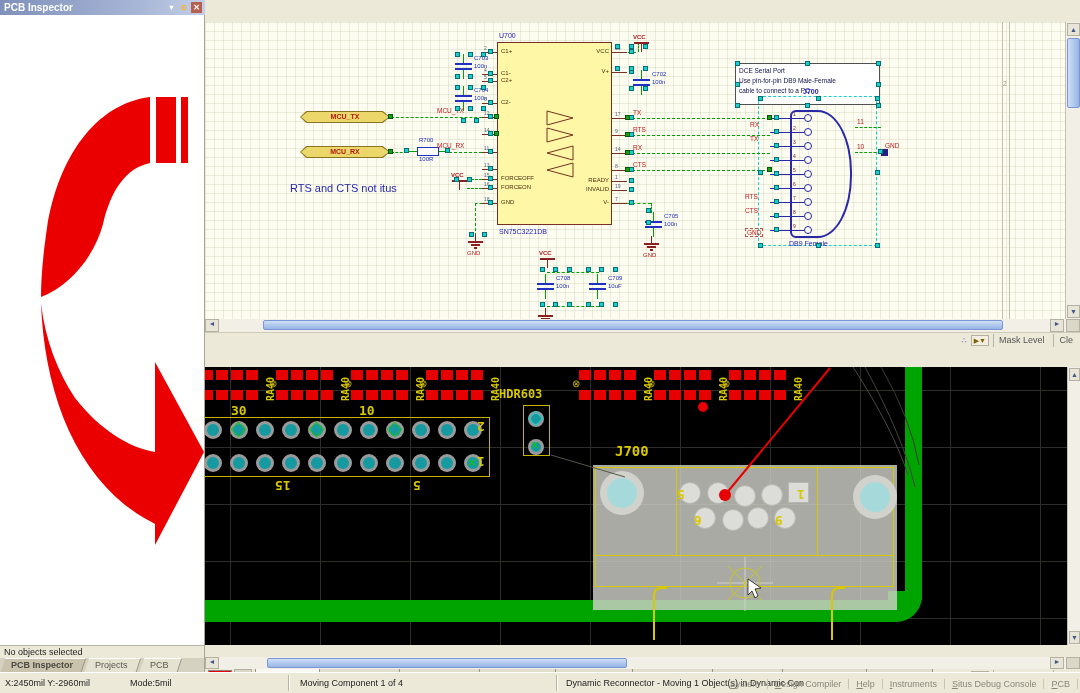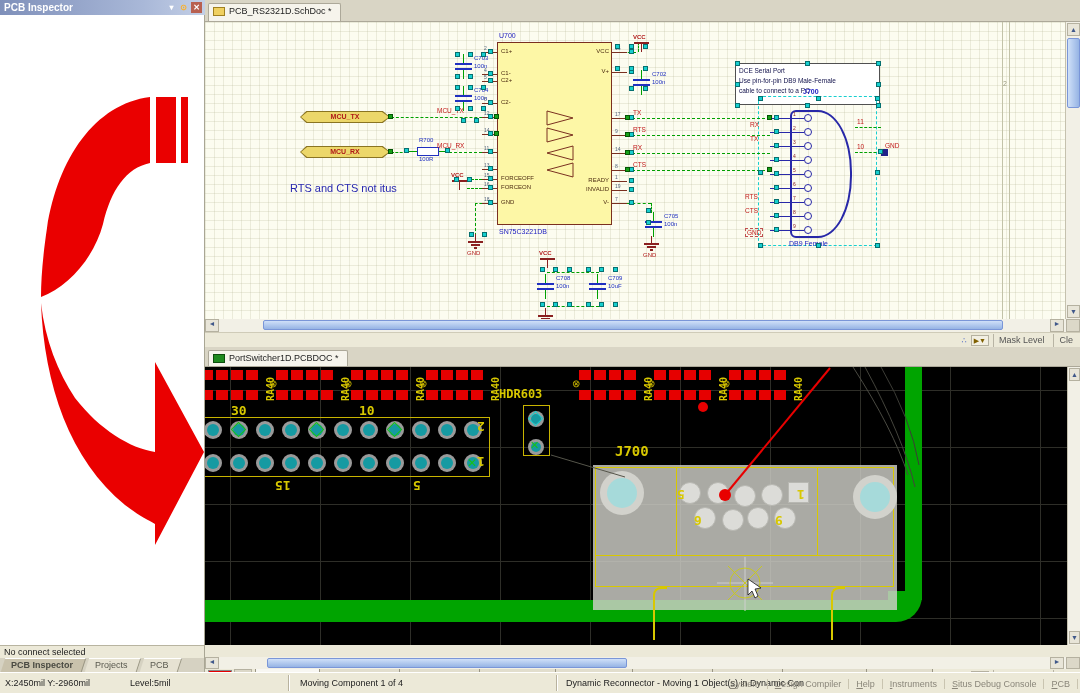--- a/index.html
+++ b/index.html
@@ -111,37 +111,31 @@
 <div id="app">
 
   <div id="left-col">
     <div id="insp-title">
       <span>PCB Inspector</span>
       <span class="tbtn" style="right:28px;">▾</span>
       <span class="tbtn" style="right:16px;color:#ffb020;">⊙</span>
       <span class="tbtn" style="right:3px;background:#b86050;">✕</span>
     </div>
     <div id="workspace"></div>
-    <div id="no-objects">No connect selected</div>
+    <div id="no-objects">No objects selected</div>
     <div id="left-tabs">
         <div class="ptab active"><span>PCB Inspector</span></div>
         <div class="ptab"><span>Projects</span></div>
         <div class="ptab"><span>PCB</span></div>
       </div>
   </div>
 
   <div id="right-col">
 
     <div id="sch-doc">
-      <div id="sch-tabbar" class="doc-tabbar">
-        <div class="doc-tab">
-          <span class="doc-ico" style="background:#f0d060;border:1px solid #a08020;"></span>
-          <span>PCB_RS2321D.SchDoc *</span>
-        </div>
-      </div>
       <div id="sch-canvas">
         <div id="sch-layer">
           <div class="sheet-line" style="left:797px;"></div>
           <div class="sheet-line" style="left:804px;"></div>
           <div style="position:absolute;left:798px;top:58px;font-size:7px;color:#9a9a80;">2</div>
           <div id="sch-ic"></div>
           <div class="blue-txt" style="left:294px;top:10px;">U700</div>
           <div class="blue-txt" style="left:294px;top:206px;">SN75C3221DB</div>
           <svg width="860" height="297" style="position:absolute;left:0;top:0;">
             <polygon points="342,89 342,103 368,96" fill="#fdf7a6" stroke="#7a3020"></polygon>
@@ -485,26 +479,20 @@
         <div class="toolright">
           <span class="mini-icon">∴</span>
           <span class="mini-btn">▶▼</span>
           <span class="bar-label">Mask Level</span>
           <span class="bar-label">Cle</span>
         </div>
       </div>
     </div>
 
     <div id="pcb-doc">
-      <div id="pcb-tabbar" class="doc-tabbar">
-        <div class="doc-tab">
-          <span class="doc-ico" style="background:#1f8a1f;border:1px solid #0d4d0d;"></span>
-          <span>PortSwitcher1D.PCBDOC *</span>
-        </div>
-      </div>
       <div id="pcb-canvas">
         <svg id="pcb-svg" width="862" height="278">
           <path d="M648,0 Q688,62 703,108" stroke="#4a4a42" fill="none"></path>
           <path d="M660,0 Q698,70 710,120" stroke="#44443c" fill="none"></path>
           <path d="M676,0 Q706,52 714,98" stroke="#3c3c36" fill="none"></path>
           <line x1="346" y1="88" x2="420" y2="110" stroke="#55554a"></line>
           <line x1="625" y1="1" x2="520" y2="128" stroke="#e80000" stroke-width="2"></line>
           <circle cx="498" cy="40" r="5" fill="#e80000"></circle>
           <circle cx="520" cy="128" r="6" fill="#e80000"></circle>
           <line x1="540" y1="190" x2="540" y2="244" stroke="#cfcfcf"></line>
@@ -731,21 +719,21 @@
           <span class="mini-btn">▶▼</span>
           <span class="bar-label">Mask Level</span>
           <span class="bar-label">Cle</span>
         </div>
       </div>
     </div>
   </div>
 
   <div id="statusbar">
     <span style="position:absolute;left:5px;top:5px;">X:2450mil Y:-2960mil</span>
-    <span style="position:absolute;left:130px;top:5px;">Level:5mil</span>
+    <span style="position:absolute;left:130px;top:5px;">Mode:5mil</span>
     <div class="sb-sep" style="left:288px;"></div>
     <span style="position:absolute;left:300px;top:5px;">Moving Component 1 of 4</span>
     <div class="sb-sep" style="left:556px;"></div>
     <span style="position:absolute;left:566px;top:5px;width:238px;overflow:hidden;white-space:nowrap;">Dynamic Reconnector - Moving 1 Object(s) in Dynamic Connect Mode (P</span>
     <div id="sb-panels">
         <span class="pbtn"><u>S</u>ystem</span>
         <span class="pbtn"><u>D</u>esign Compiler</span>
         <span class="pbtn"><u>H</u>elp</span>
         <span class="pbtn"><u>I</u>nstruments</span>
         <span class="pbtn"><u>S</u>itus Debug Console</span>

